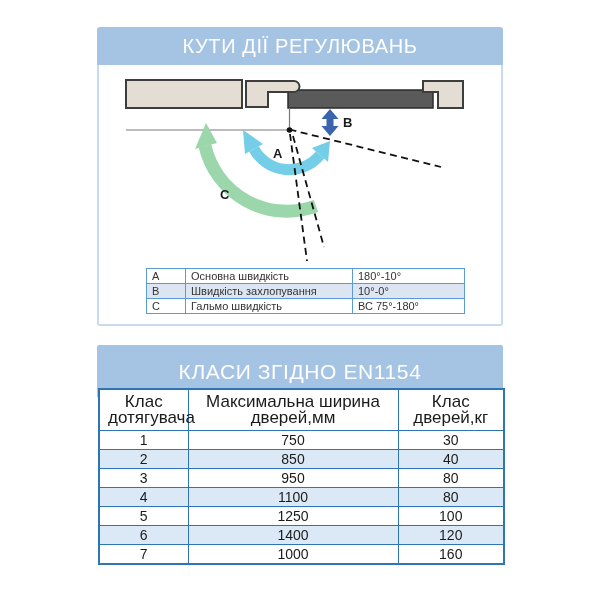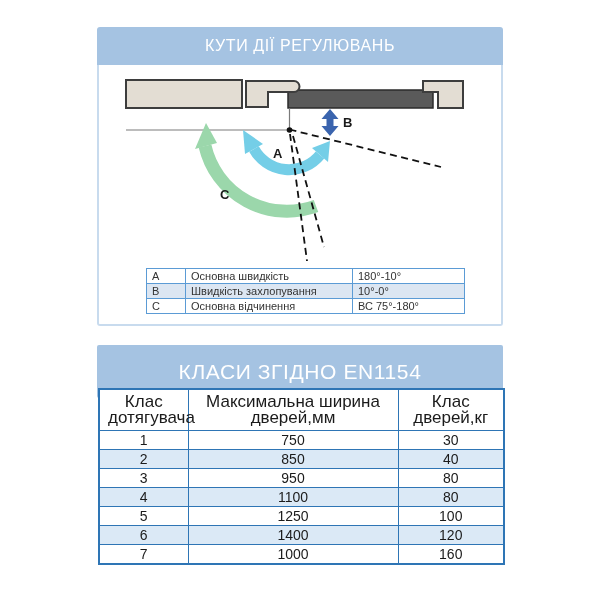--- a/index.html
+++ b/index.html
@@ -1,21 +1,21 @@
 <!DOCTYPE html>
 <html><head>
 <meta charset="utf-8">
 <style>
   html,body{margin:0;padding:0;background:#fff;}
   .page{position:relative;width:600px;height:600px;background:#ffffff;
         font-family:"Liberation Sans",sans-serif;overflow:hidden;}
 
   .hdr{position:absolute;left:97px;width:406px;background:#a5c3e2;color:#ffffff;
        display:flex;align-items:center;justify-content:center;letter-spacing:.6px;}
-  #hdr1{top:27px;height:38px;font-size:16px;border-radius:3px 3px 0 0;}
+  #hdr1{top:27px;height:38px;font-size:20px;border-radius:3px 3px 0 0;}
   #hdr2{top:345px;height:53px;font-size:21px;border-radius:2px;}
 
   .panel{position:absolute;left:97px;top:65px;width:406px;height:261px;
          border:2px solid #c8dbee;border-top:none;box-sizing:border-box;
          background:#fff;border-radius:0 0 3px 3px;}
 
   svg.diagram{position:absolute;left:97px;top:65px;}
 
   table{border-collapse:collapse;}
   .tbl-small{position:absolute;left:146px;top:268px;width:318px;font-size:11px;
@@ -86,21 +86,21 @@
       <td>Основна швидкість</td>
       <td>180°-10°</td>
     </tr>
     <tr class="alt">
       <td>B</td>
       <td>Швидкість захлопування</td>
       <td>10°-0°</td>
     </tr>
     <tr>
       <td>C</td>
-      <td>Основна відчинення</td>
+      <td>Гальмо швидкість</td>
       <td>ВС 75°-180°</td>
     </tr>
   </tbody>
     </table>
 
   <div class="hdr" id="hdr2">
     <span>КЛАСИ ЗГІДНО EN1154</span>
   </div>
 
   <table class="tbl-big">

